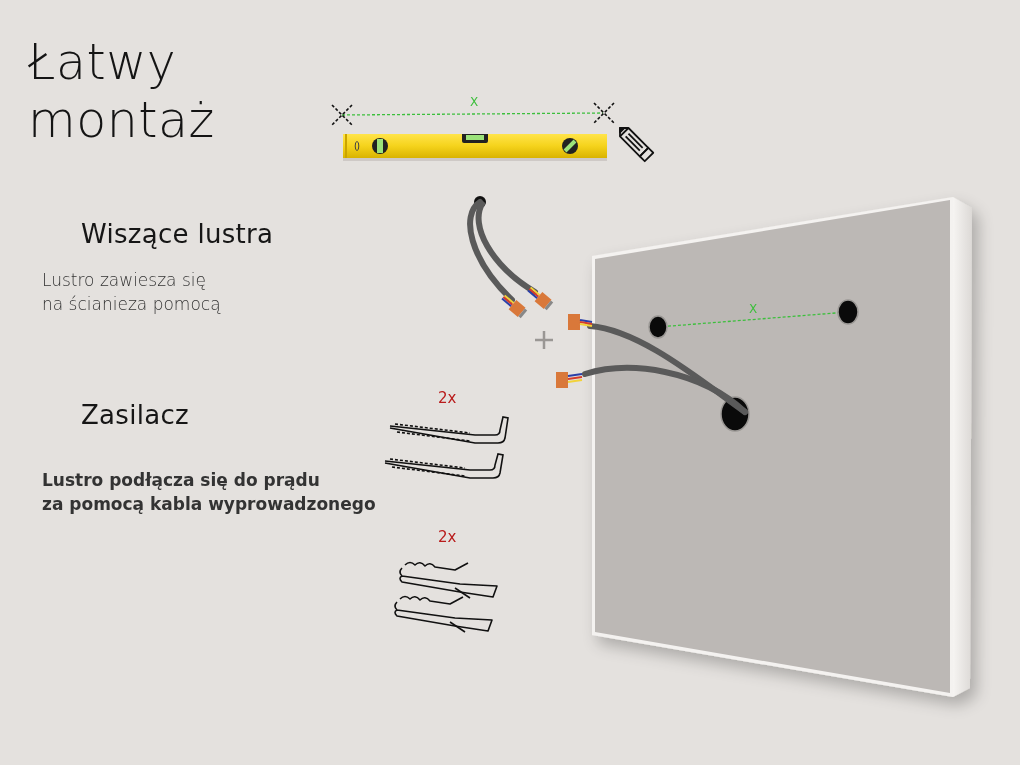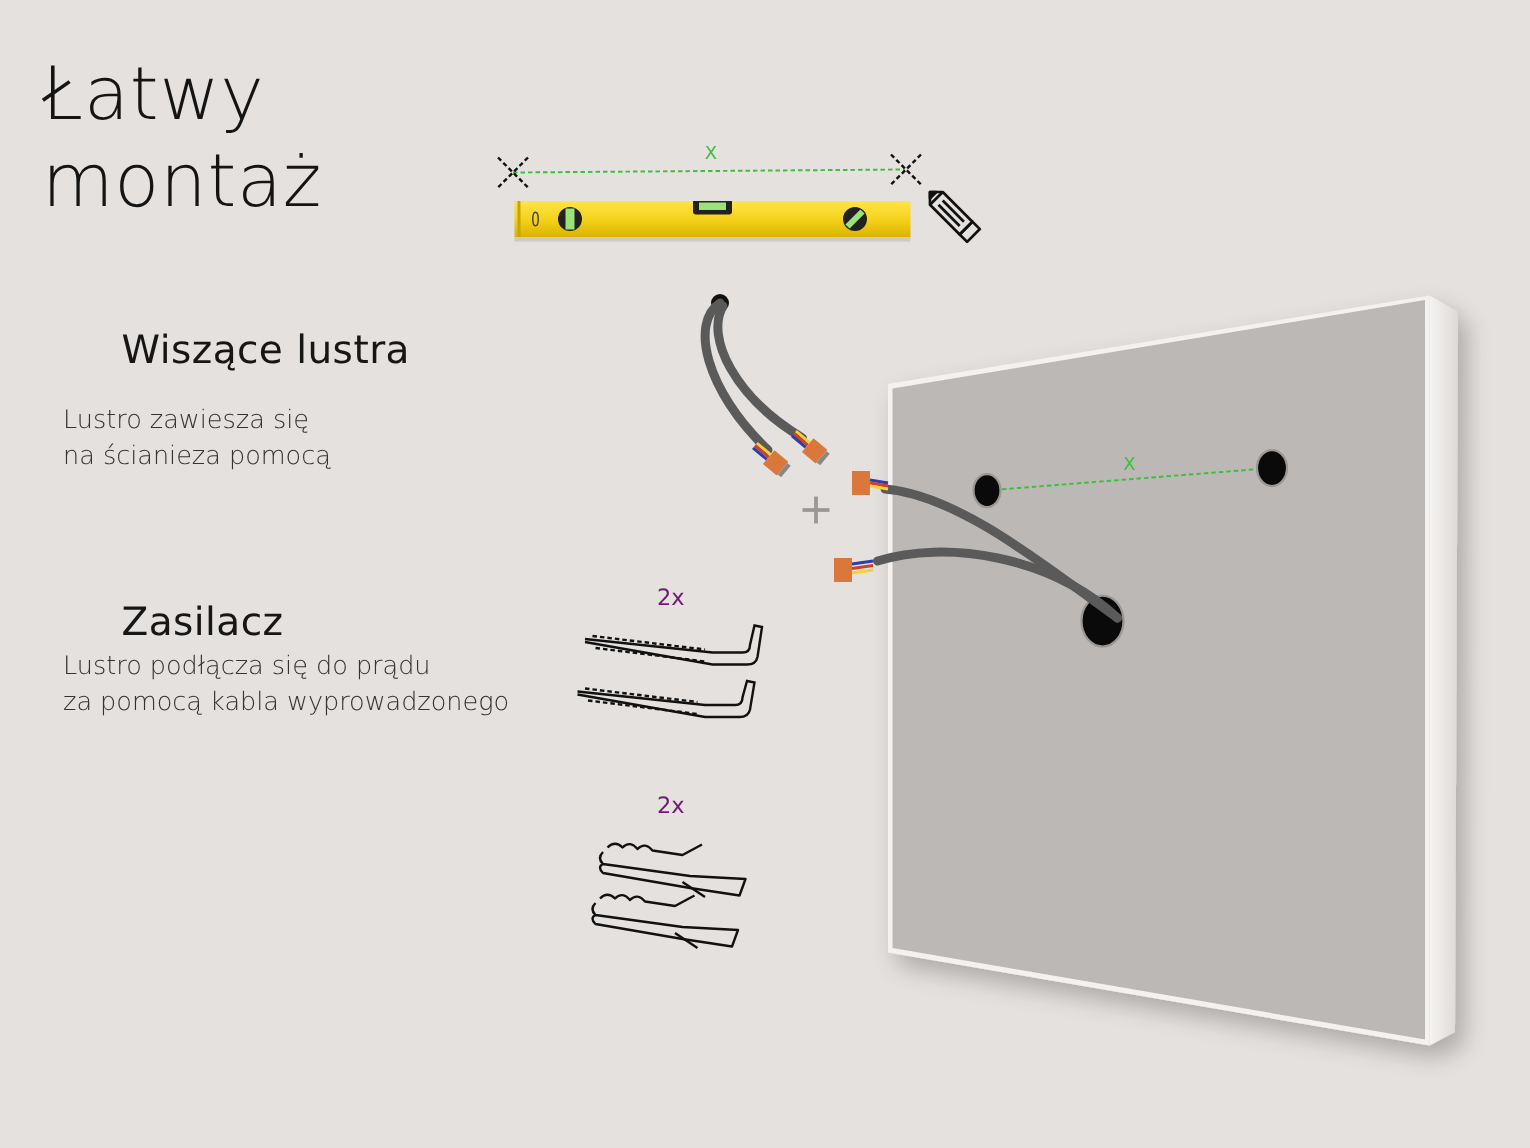--- a/index.html
+++ b/index.html
@@ -25,40 +25,40 @@
       letter-spacing: 0.3px;
       margin-left: 40px;
     }
     .body-text {
       font-size: 17px; line-height: 24px; color: #333;
       font-family: "DejaVu Sans", sans-serif;
       font-weight: 300;
     }
     .body-text span { display: block; white-space: nowrap; }
     .qty {
-      font-size: 15px; color: #701a75; font-weight: 500;
+      font-size: 15px; color: #b91c1c; font-weight: 500;
     }
     svg { position: absolute; left: 0; top: 0; }
   </style>
 </head>
 <body>
 
 <div class="abs title">
   <span>Łatwy</span>
   <span>montaż</span>
 </div>
 
 <div class="abs h2" style="left:41px; top:219px;">Wiszące lustra</div>
 <div class="abs body-text" style="left:42px; top:268px;">
   <span>Lustro zawiesza się</span>
   <span>na ścianieza pomocą</span>
 </div>
 
 <div class="abs h2" style="left:41px; top:400px;">Zasilacz</div>
-<div class="abs body-text" style="left:42px; top:432px;">
+<div class="abs body-text" style="left:42px; top:468px;font-weight:bold;">
   <span>Lustro podłącza się do prądu</span>
   <span>za pomocą kabla wyprowadzonego</span>
 </div>
 
 <svg width="1020" height="765" viewBox="0 0 1020 765">
   <defs>
     <linearGradient id="lvl" x1="0" y1="0" x2="0" y2="1">
       <stop offset="0" stop-color="#ffe44a"></stop>
       <stop offset="0.5" stop-color="#f5d31c"></stop>
       <stop offset="1" stop-color="#d9b300"></stop>

